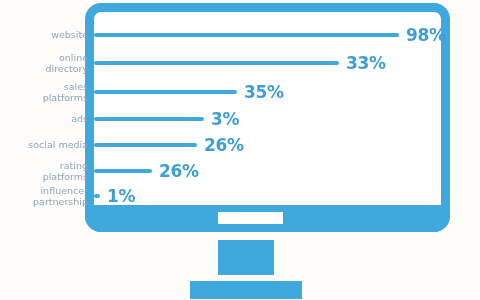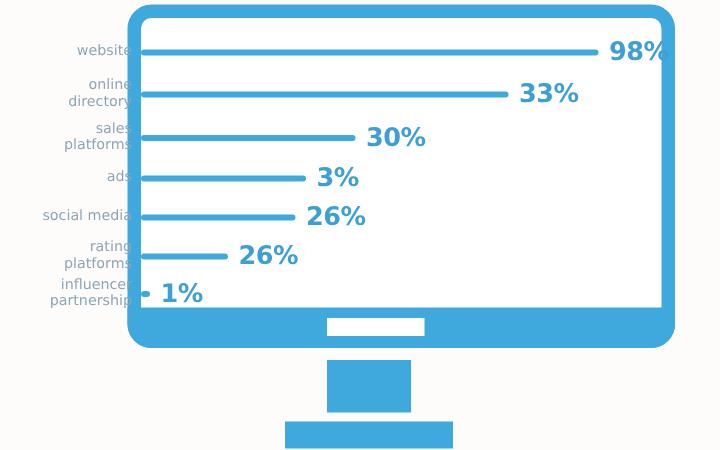--- a/index.html
+++ b/index.html
@@ -110,21 +110,21 @@
       <div class="row" style="top: 63px;">
         <div class="cat-label">online
 directory</div>
         <div class="bar" style="width: 245px;"></div>
         <div class="value" style="left: 346px;">33%</div>
       </div>
       <div class="row" style="top: 92px;">
         <div class="cat-label">sales
 platforms</div>
         <div class="bar" style="width: 143px;"></div>
-        <div class="value" style="left: 244px;">30%</div>
+        <div class="value" style="left: 244px;">35%</div>
       </div>
       <div class="row" style="top: 119px;">
         <div class="cat-label">ads</div>
         <div class="bar" style="width: 110px;"></div>
         <div class="value" style="left: 211px;">3%</div>
       </div>
       <div class="row" style="top: 145px;">
         <div class="cat-label">social media</div>
         <div class="bar" style="width: 103px;"></div>
         <div class="value" style="left: 204px;">26%</div>

